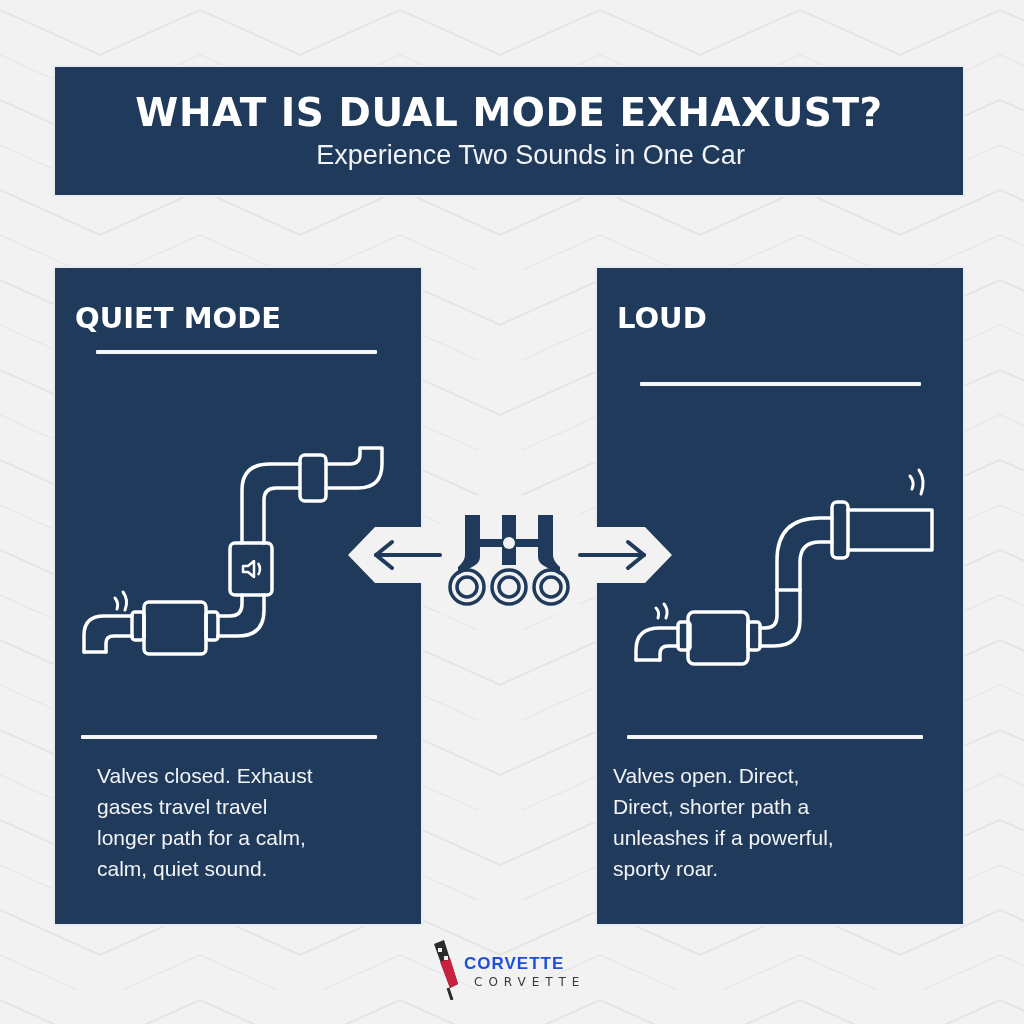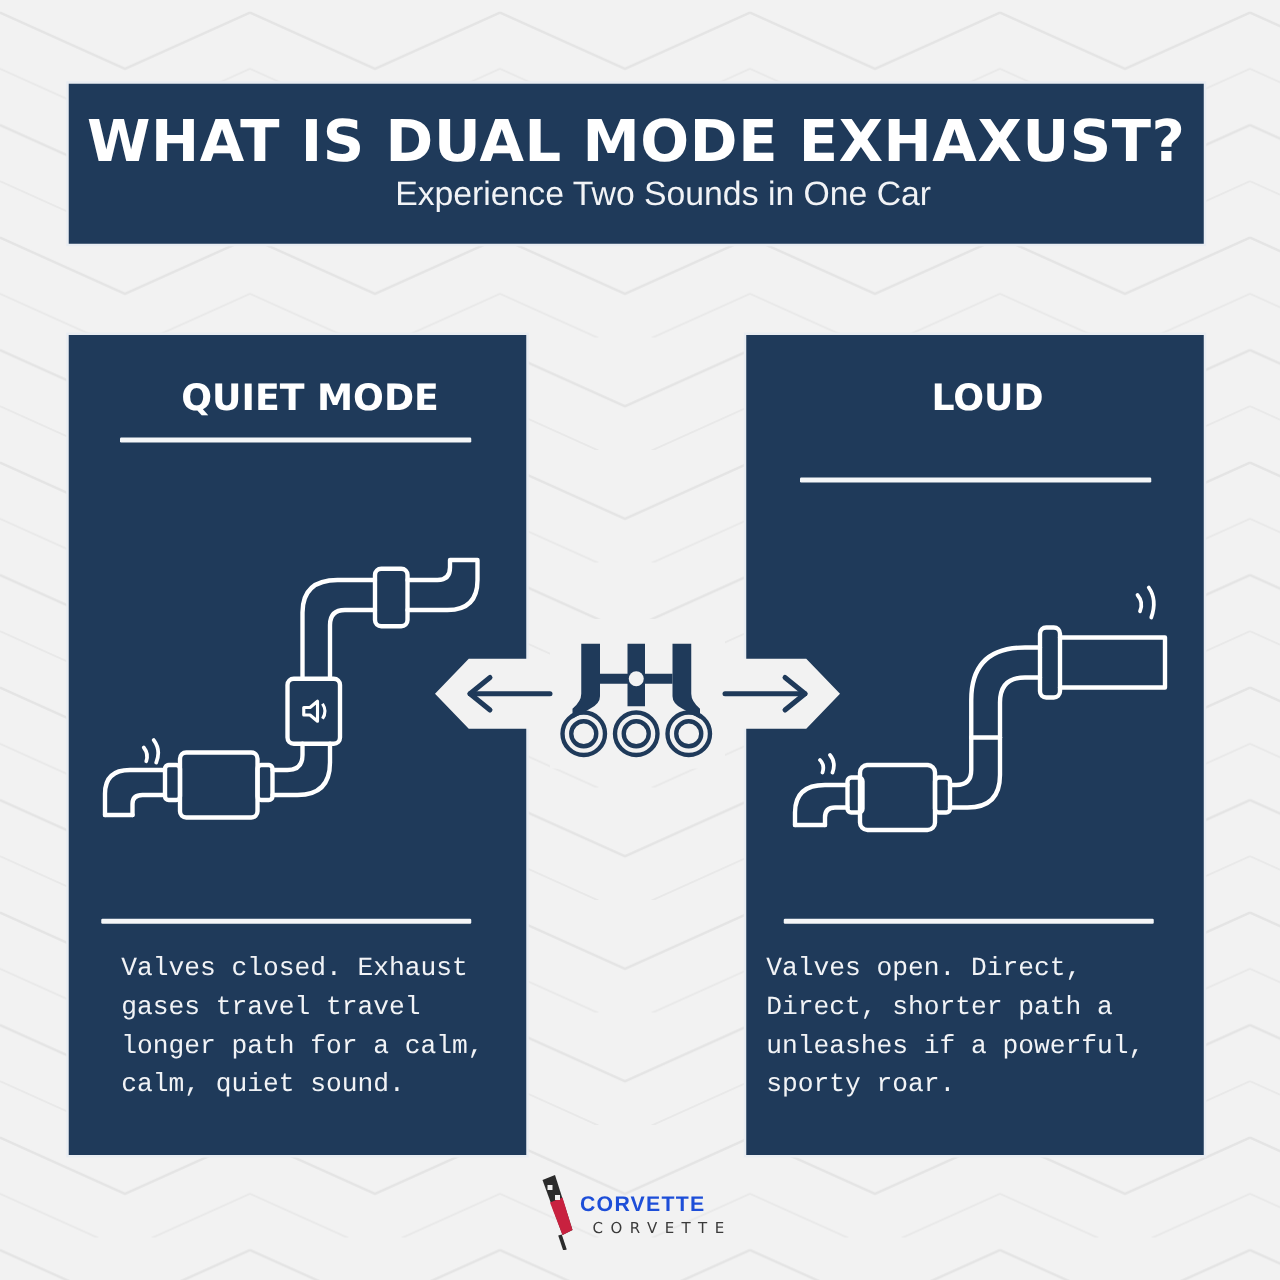--- a/index.html
+++ b/index.html
@@ -9,49 +9,49 @@
       font-family: "Liberation Sans", sans-serif;
     }
     .bg-pattern { position: absolute; inset: 0; z-index: 0; }
     .header {
       position: absolute; left: 55px; top: 67px; width: 908px; height: 128px;
       background: #1f3a5a; color: #fff; text-align: center; z-index: 1;
       box-shadow: 0 0 0 2px #e9edf2;
     }
     .header .title {
       font-family: "DejaVu Sans", sans-serif; font-weight: bold;
-      font-size: 46px; letter-spacing: 0.5px; margin-top: 26px; line-height: 40px;
+      font-size: 39px; letter-spacing: 0.5px; margin-top: 26px; line-height: 40px;
     }
     .header .subtitle {
       font-family: "Liberation Sans", sans-serif;
       font-size: 27px; margin-top: 6px; line-height: 32px; color: #f1f3f6; margin-left: 43px;
     }
     .panel {
       position: absolute; top: 268px; width: 366px; height: 656px;
       background: #1f3a5a; color: #fff; z-index: 1;
       box-shadow: 0 0 0 2px #e9edf2;
     }
     .panel.left { left: 55px; }
     .panel.right { left: 597px; }
     .panel .mode-title {
       font-family: "DejaVu Sans", sans-serif; font-weight: bold;
-      font-size: 29px; text-align: center; line-height: 36px;
+      font-size: 29px; line-height: 36px;
       position: absolute; left: 0; right: 0; margin-left: 20px;
     }
     .panel.left .mode-title { top: 32px; }
     .panel.right .mode-title { top: 32px; }
     .rule {
       position: absolute; height: 4px; background: #f4f6f8; border-radius: 1px;
     }
     .panel.left .rule.top { left: 41px; width: 281px; top: 82px; }
     .panel.right .rule.top { left: 43px; width: 281px; top: 114px; }
     .panel.left .rule.bottom { left: 26px; width: 296px; top: 467px; }
     .panel.right .rule.bottom { left: 30px; width: 296px; top: 467px; }
     .panel .desc {
-      position: absolute; font-family: Liberation Mono, monospace;
+      position: absolute; font-family: Liberation Sans, sans-serif;
       font-size: 21px; line-height: 31px; color: #f1f3f6; white-space: pre-line;
     }
     .panel.left .desc { left: 42px; top: 492px; width: 300px; }
     .panel.right .desc { left: 16px; top: 492px; width: 310px; }
     .illus { position: absolute; z-index: 2; }
     .connector { position: absolute; left: 340px; top: 495px; width: 340px; height: 120px; z-index: 3; }
     .logo {
       position: absolute; left: 430px; top: 940px; width: 190px; height: 60px; z-index: 2;
     }
     .logo .brand {

